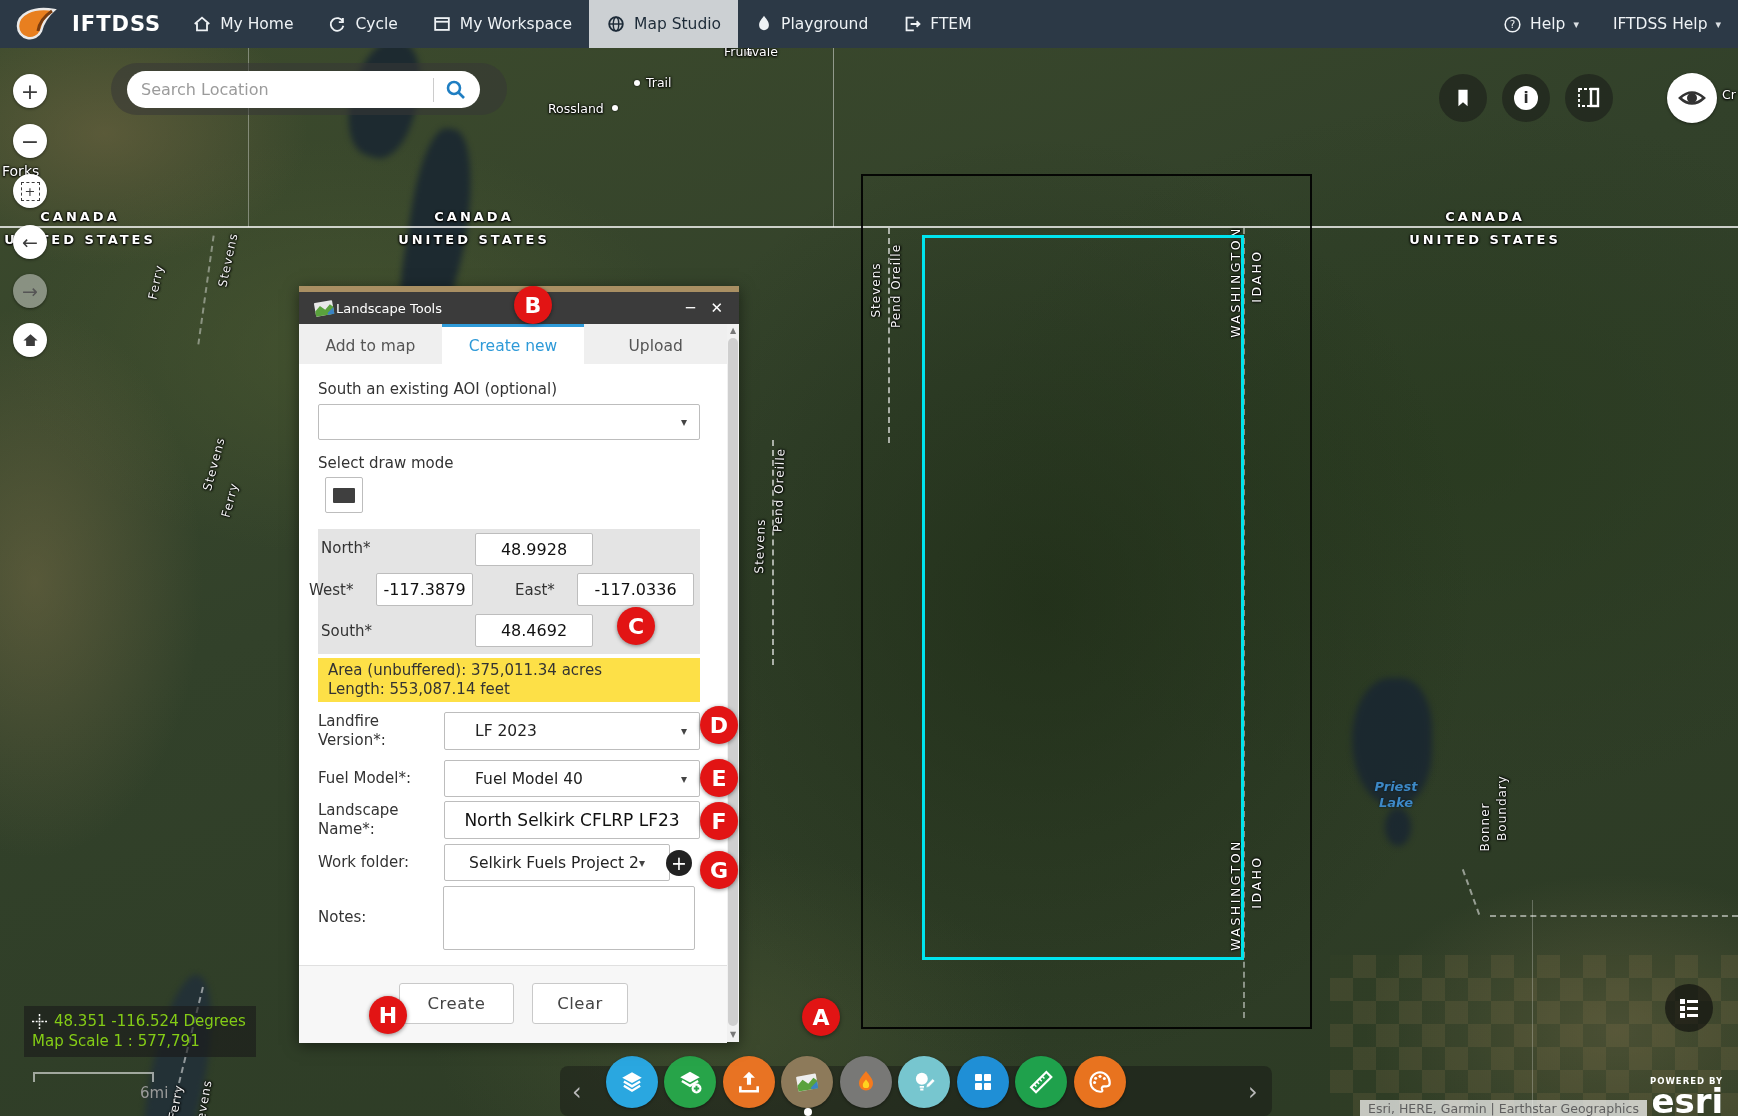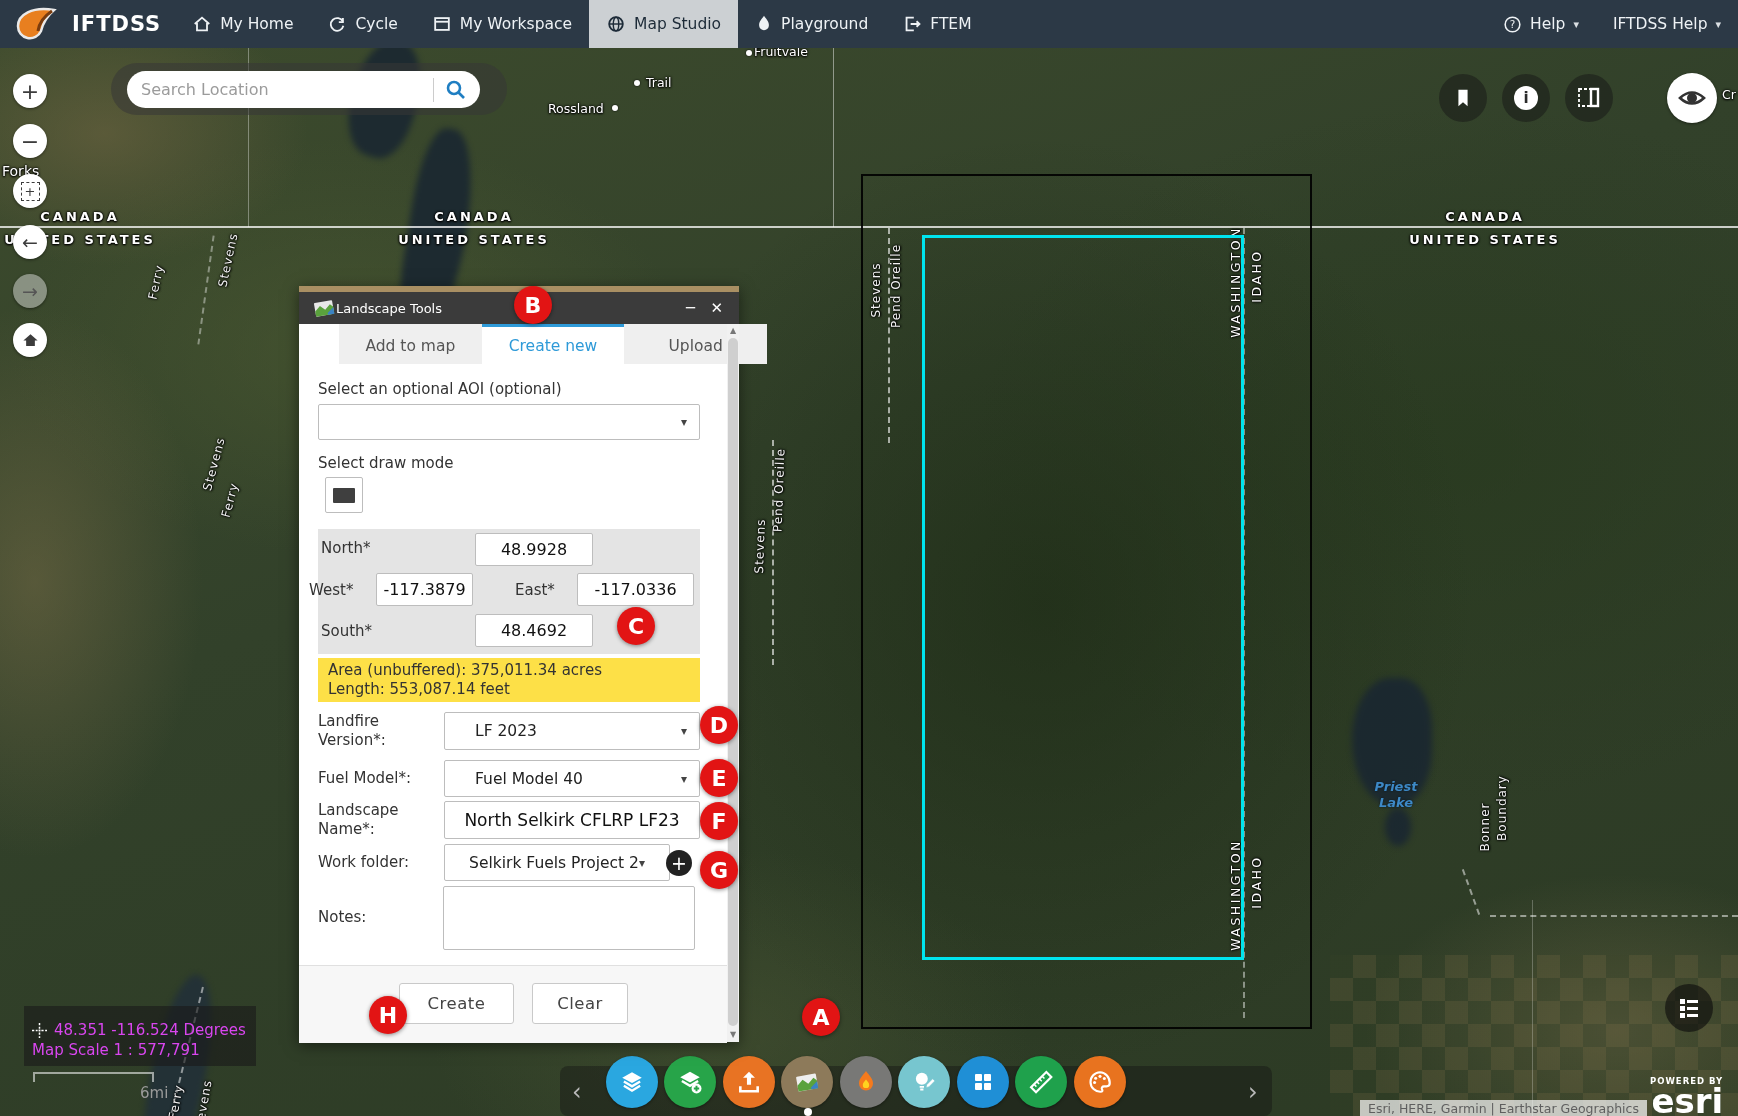--- a/index.html
+++ b/index.html
@@ -40,38 +40,38 @@
   #search-wrap{position:absolute;left:111px;top:63px;width:396px;height:52px;border-radius:26px;background:rgba(55,55,55,.55);z-index:20;}
   #search-pill{position:absolute;left:16px;top:8px;width:353px;height:37px;background:#fff;border-radius:19px;display:flex;align-items:center;padding:0 12px;box-sizing:border-box;}
   #search-pill input{flex:1;border:0;outline:0;font-size:16px;color:#444;font-family:"DejaVu Sans",sans-serif;background:transparent;}
   #search-pill input::placeholder{color:#9b9b9b;}
   .vdiv{width:1px;height:24px;background:#ccc;margin:0 10px;}
   
   #dialog{position:absolute;left:299px;top:286px;width:440px;height:756px;background:#fff;box-shadow:0 3px 14px rgba(0,0,0,.5);z-index:30;}
   #dlg-header{position:absolute;left:0;top:0;width:100%;height:38px;background:#3b3b3b;border-top:6px solid #a98f63;box-sizing:border-box;display:flex;align-items:center;color:#fff;}
   #dlg-title{font-size:13px;margin-left:0;}
   .dlg-ctl{position:absolute;top:7px;color:#fff;font-size:15px;cursor:pointer;}
-  #dlg-tabs{position:absolute;left:0;top:38px;width:428px;height:40px;display:flex;padding-left:40px;}
+  #dlg-tabs{position:absolute;left:0;top:38px;width:428px;height:40px;display:flex;}
   .tab{flex:1;display:flex;align-items:center;justify-content:center;font-size:15.5px;background:#efefef;color:#555;cursor:pointer;border-top:3px solid #efefef;box-sizing:border-box;}
   .tab.active{background:#fff;color:#2e9ad8;border-top:3px solid #2e9ad8;}
   .flabel{position:absolute;font-size:15px;color:#333;line-height:19px;}
   .fld{position:absolute;background:#fff;border:1px solid #bdbdbd;border-radius:2px;box-sizing:border-box;font-family:"DejaVu Sans",sans-serif;}
   input.fld{text-align:center;font-size:16px;color:#111;padding:0;}
   .sel{display:flex;align-items:center;justify-content:space-between;padding:0 12px 0 30px;font-size:15.5px;color:#222;cursor:pointer;}
   .sel .caret2{font-size:12px;color:#444;}
   .graypanel{position:absolute;background:#e4e4e4;}
   .btn{position:absolute;background:#fff;border:1px solid #c9c9c9;border-radius:3px;font-size:16.5px;color:#444;letter-spacing:.5px;display:flex;align-items:center;justify-content:center;cursor:pointer;font-family:"DejaVu Sans",sans-serif;}
   .rlabel{position:absolute;font-size:15px;color:#333;text-align:left;}
   #scrollbar{position:absolute;left:428px;top:38px;width:12px;height:718px;background:#f1f1f1;z-index:2;}
   #scroll-thumb{position:absolute;left:1px;top:14px;width:10px;height:688px;background:#cfcfcf;border-radius:5px;}
   .scroll-arrow{position:absolute;left:0;width:12px;height:12px;font-size:8px;color:#777;text-align:center;line-height:12px;cursor:pointer;}
   
   .badge{position:absolute;width:38px;height:38px;border-radius:50%;background:#e21414;color:#fff;font-weight:bold;font-size:22px;display:flex;align-items:center;justify-content:center;box-shadow:0 1px 4px rgba(0,0,0,.45);z-index:40;}
   
-  #statusbox{position:absolute;left:24px;top:1006px;background:rgba(25,25,25,.6);color:#d946ef;padding:14px 10px 6px 8px;z-index:20;font-size:15px;line-height:20px;}
+  #statusbox{position:absolute;left:24px;top:1006px;background:rgba(25,25,25,.6);color:#84cc16;padding:5px 10px 6px 8px;z-index:20;font-size:15px;line-height:20px;}
   #scalebar{position:absolute;left:33px;top:1072px;width:117px;height:8px;border-top:2px solid rgba(255,255,255,.55);border-left:2px solid rgba(255,255,255,.55);border-right:2px solid rgba(255,255,255,.55);z-index:20;}
   #scalebar-label{position:absolute;left:140px;top:1084px;color:#9a9a9a;font-size:15px;z-index:20;}
   
   #toolbar{position:absolute;left:560px;top:1066px;width:712px;height:50px;border-radius:8px;background:rgba(20,20,20,.42);z-index:22;}
   .tb-chevron{position:absolute;top:1078px;color:#b9b9b9;font-size:24px;z-index:24;cursor:pointer;}
   .tool{position:absolute;width:52px;height:52px;border-radius:50%;display:flex;align-items:center;justify-content:center;box-shadow:0 1px 3px rgba(0,0,0,.4);cursor:pointer;z-index:24;}
   
   #attrib{position:absolute;left:1360px;top:1100px;height:16px;background:rgba(250,250,250,.72);color:#5f5f5f;font-size:12.5px;padding:1px 8px;white-space:nowrap;z-index:21;}
   #esri-logo{position:absolute;left:1650px;top:1076px;color:#fff;z-index:22;text-align:right;}
   #powered{font-size:8.5px;letter-spacacing:1px;letter-spacing:1px;font-weight:bold;}
@@ -103,21 +103,21 @@
   <div class="gline" style="left:1243px;top:228px;height:790px;border-left:2px dashed rgba(255,255,255,.45);"></div>
   <div class="gline" style="left:1470px;top:868px;height:48px;border-left:2px dashed rgba(255,255,255,.5);transform:rotate(-20deg);"></div>
   <div class="gline" style="left:1490px;top:915px;width:248px;border-top:2px dashed rgba(255,255,255,.5);"></div>
   <div class="gline" style="left:1532px;top:900px;height:216px;width:1px;background:rgba(255,255,255,.25);"></div>
   <div class="gline" style="left:185px;top:985px;height:140px;border-left:2px dashed rgba(255,255,255,.5);transform:rotate(14deg);"></div>
 
   <div class="aoi-rect" style="left:861px;top:174px;width:447px;height:851px;border:2px solid rgba(0,0,0,.9);"></div>
   <div class="aoi-rect" style="left:922px;top:235px;width:316px;height:719px;border:3px solid #00e4ee;"></div>
 
   <span class="mdot" style="left:746px;top:50px;"></span>
-  <span class="maplabel" style="left:754px;top:44px;">Fruitvale</span>
+  <span class="maplabel" style="left:724px;top:44px;">Fruitvale</span>
   <span class="mdot" style="left:634px;top:80px;"></span>
   <span class="maplabel" style="left:646px;top:75px;">Trail</span>
   <span class="maplabel" style="left:548px;top:101px;">Rossland</span>
   <span class="mdot" style="left:612px;top:105px;"></span>
   <span class="maplabel" style="left:2px;top:163px;font-size:14px;">Forks</span>
   <span class="mdot" style="left:1710px;top:94px;"></span>
   <span class="maplabel" style="left:1722px;top:87px;">Cr</span>
 
   <span class="maplabel blbl rot" style="left:80px;top:216px;--r:0deg;">CANADA</span>
   <span class="maplabel blbl rot" style="left:80px;top:239px;--r:0deg;">UNITED STATES</span>
@@ -275,21 +275,21 @@
       <span id="dlg-title">Landscape Tools</span>
       <span class="dlg-ctl" style="right:44px;">─</span>
       <span class="dlg-ctl" style="right:16px;">✕</span>
     </div>
     <div id="dlg-tabs">
       <div class="tab">Add to map</div>
       <div class="tab active">Create new</div>
       <div class="tab">Upload</div>
     </div>
 
-    <span class="flabel" style="left:19px;top:94px;">Select an optional AOI (optional)</span>
+    <span class="flabel" style="left:19px;top:94px;">South an existing AOI (optional)</span>
     <div class="fld sel" style="left:19px;top:118px;width:382px;height:36px;padding-left:12px;">
       <span></span>
       <span class="caret2">▾</span>
     </div>
 
     <span class="flabel" style="left:19px;top:168px;">Select draw mode</span>
     <div class="fld" style="left:26px;top:191px;width:38px;height:36px;display:flex;align-items:center;justify-content:center;cursor:pointer;">
       <span style="width:22px;height:15px;background:#3f3f3f;border-radius:1px;"></span>
     </div>
 

